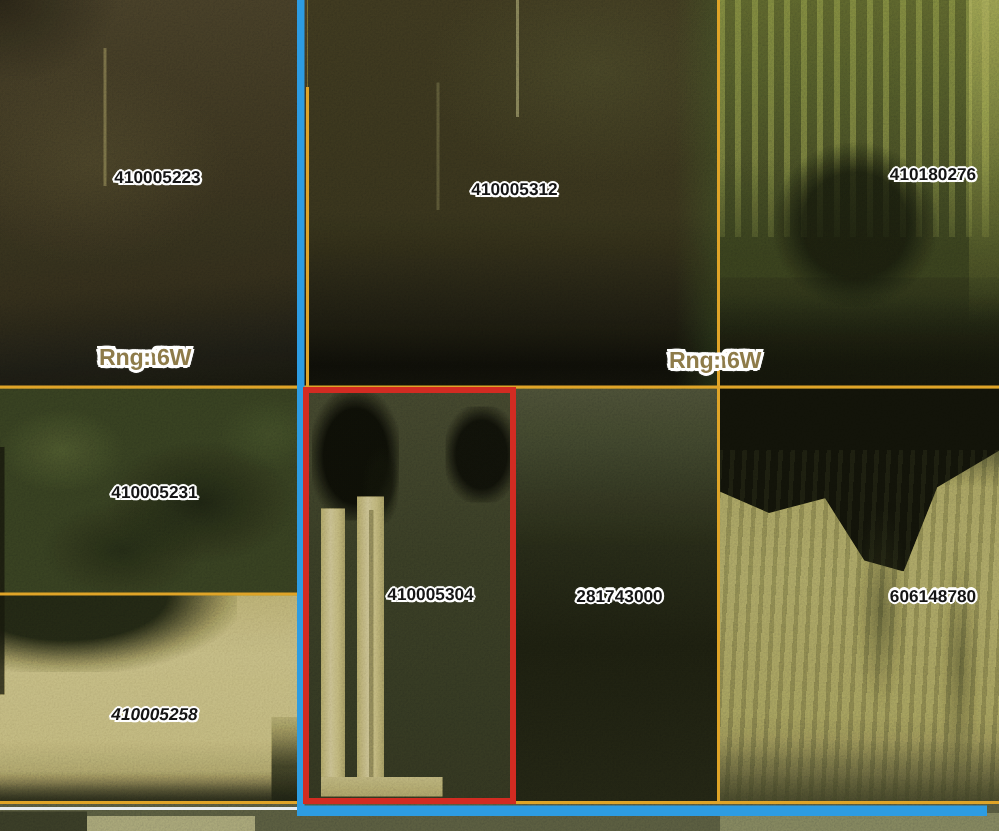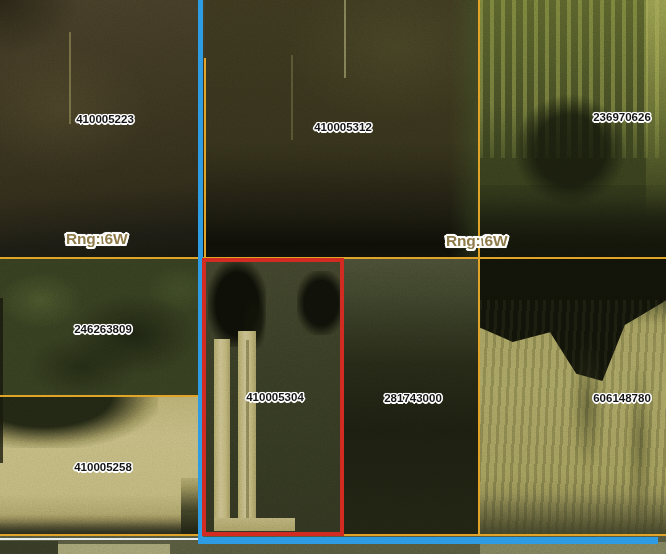--- a/index.html
+++ b/index.html
@@ -163,26 +163,26 @@
   <div class="oline oh1"></div>
   <div class="oline oh2"></div>
   <div class="oline oh3"></div>
   <div class="whiteline"></div>
   <div class="bline bv"></div>
   <div class="bline bh"></div>
   <div class="redrect"></div>
 
   <div class="plabel" style="left:105px;top:119px;">410005223</div>
   <div class="plabel" style="left:343px;top:127px;text-align:center;">410005312</div>
-  <div class="plabel" style="left:622px;top:117px;">236970626</div>
-  <div class="plabel" style="left:103px;top:329px;">246263809</div>
-  <div class="plabel" style="left:275px;top:397px;">410005304</div>
+  <div class="plabel" style="left:622px;top:117px;">410180276</div>
+  <div class="plabel" style="left:103px;top:329px;">410005231</div>
+  <div class="plabel" style="left:287px;top:397px;">410005304</div>
   <div class="plabel" style="left:413px;top:398px;">281743000</div>
   <div class="plabel" style="left:622px;top:398px;">606148780</div>
-  <div class="plabel" style="left:103px;top:467px;">410005258</div>
+  <div class="plabel" style="left:103px;top:477px;font-style:italic;">410005258</div>
 
   <div class="slabel" style="left:66px;top:229px;">
     <div>Sec: 25</div>
     <div>Town: 9</div>
     <div>Rng: 6W</div>
   </div>
   <div class="slabel" style="left:446px;top:231px;">
     <div>Sec: 22</div>
     <div>Town: 9</div>
     <div>Rng: 6W</div>

